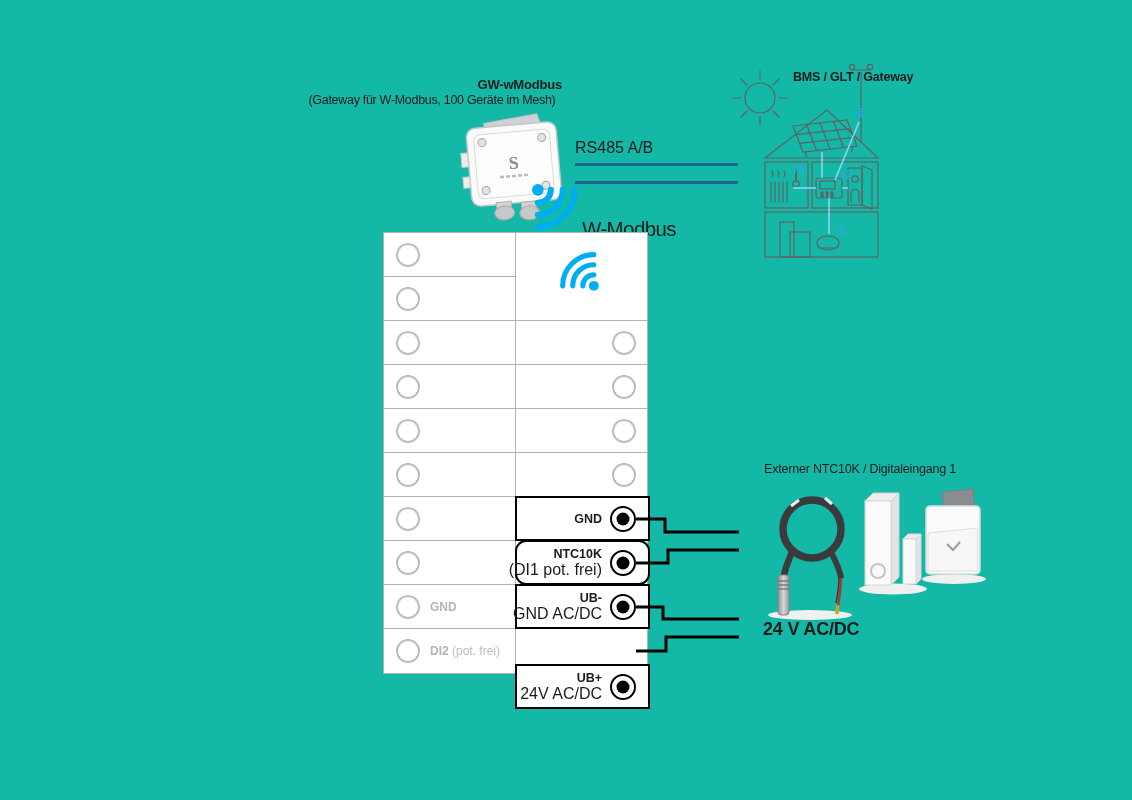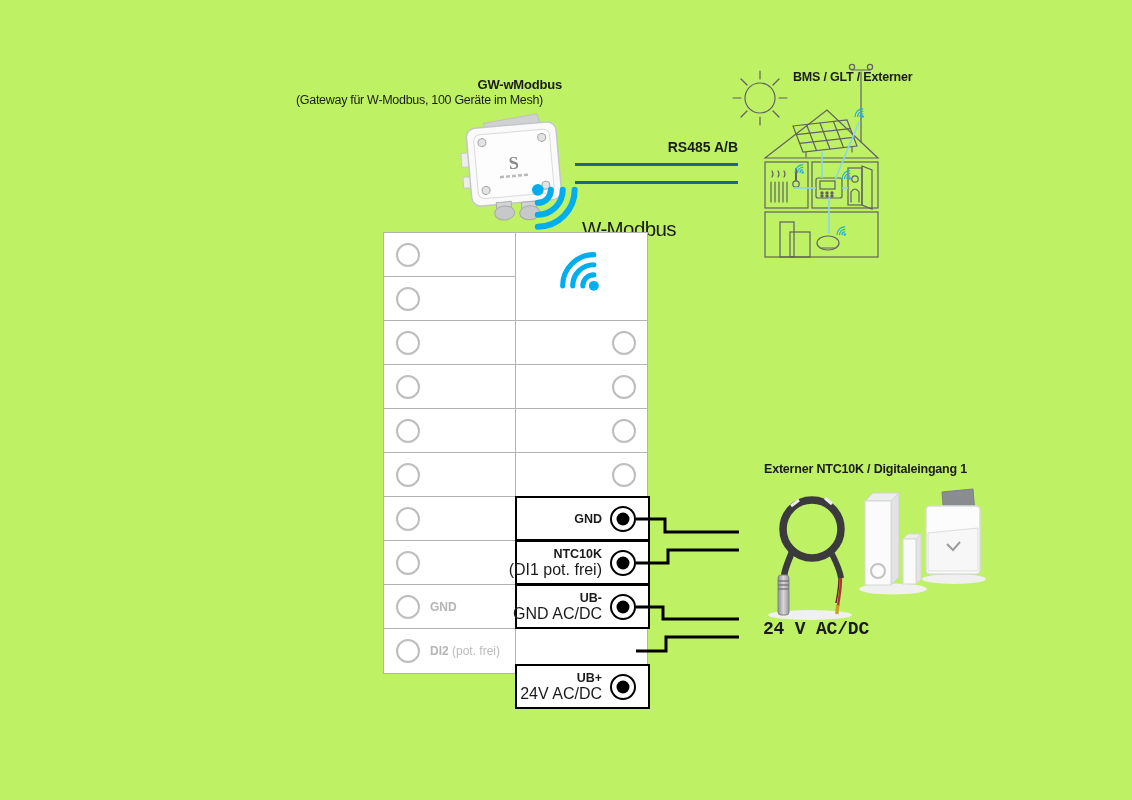--- a/index.html
+++ b/index.html
@@ -1,47 +1,47 @@
 <!DOCTYPE html>
 <html><head>
 <meta charset="utf-8">
 <style>
   html,body{margin:0;padding:0;background:#fff;}
-  #stage{position:relative;width:1132px;height:800px;background:#bef264;overflow:hidden;
+  #stage{position:relative;width:1132px;height:800px;background:#14b8a6;overflow:hidden;
          font-family:"Liberation Sans",sans-serif;color:#1b1b1b;}
   .abs{position:absolute;}
   .b{font-weight:bold;}
   
   .h-title{left:300px;top:77px;width:262px;text-align:right;font-size:13px;font-weight:bold;letter-spacing:-0.2px;}
-  .h-sub{left:296px;top:93px;width:272px;text-align:left;font-size:12.5px;letter-spacing:-0.3px;}
+  .h-sub{left:296px;top:93px;width:272px;text-align:center;font-size:12.5px;letter-spacing:-0.3px;}
   .h-bms{left:793px;top:70px;font-size:12.5px;font-weight:bold;letter-spacing:-0.2px;}
-  .h-rs485{left:575px;top:139px;width:163px;text-align:right;font-size:14px;font-weight:bold;}
+  .h-rs485{left:575px;top:139px;width:163px;text-align:left;font-size:16px;font-weight:normal;}
   .h-wmodbus{left:582px;top:217px;font-size:20.5px;font-weight:normal;letter-spacing:-0.6px;}
-  .h-ext{left:764px;top:462px;font-size:12.5px;font-weight:bold;letter-spacing:-0.2px;}
-  .h-pwr{left:763px;top:619px;font-size:18px;font-weight:bold;letter-spacing:-0.2px;font-family:Liberation Mono, monospace;}
+  .h-ext{left:764px;top:462px;font-size:12.5px;font-weight:normal;letter-spacing:-0.2px;}
+  .h-pwr{left:763px;top:619px;font-size:18px;font-weight:bold;letter-spacing:-0.2px;}
   
   .busline{height:3px;background:#1F6391;width:163px;left:575px;}
   
   .wf-path{fill:none;stroke:currentColor;stroke-width:2.8;stroke-linecap:round;}
   .wifi-device{left:527px;top:179px;width:52px;height:52px;color:#00AEEF;transform:rotate(90deg);}
   .wifi-table{position:absolute;left:43px;top:18px;width:44px;height:44px;color:#00AEEF;transform:scaleX(-1);}
   
   #tblock{left:383px;top:232px;width:265px;height:442px;border:1px solid #B3B3B3;box-sizing:border-box;background:#fff;}
   #tb-left{position:absolute;left:0;top:0;width:132px;height:440px;border-right:1px solid #B3B3B3;box-sizing:border-box;}
   .lrow{position:relative;height:44px;border-bottom:1px solid #B3B3B3;box-sizing:border-box;}
   .lrow:last-child{border-bottom:none;}
   #tb-right{position:absolute;left:132px;top:0;width:131px;height:440px;}
   .merged{position:relative;height:88px;border-bottom:1px solid #B3B3B3;box-sizing:border-box;}
   .rrow{position:relative;height:44px;border-bottom:1px solid #B3B3B3;box-sizing:border-box;}
   .circle{position:absolute;top:10px;width:20px;height:20px;border:2px solid #BDBDBD;border-radius:50%;background:#fff;box-sizing:content-box;}
   .c-left{left:12px;} .c-right{left:96px;}
   .graylbl{position:absolute;left:46px;top:50%;transform:translateY(-50%);color:#BCBCBC;font-size:12px;white-space:nowrap;}
   .graylbl .b{color:#B5B5B5;}
   .bcell{position:absolute;left:-1px;width:135px;height:45px;border:2px solid #000;box-sizing:border-box;background:#fff;}
-  .bc1{top:263px;} .bc2{top:307px;} .bc3{top:351px;} .bc4{top:395px;margin-top:36px;}
+  .bc1{top:263px;} .bc2{top:307px;border-radius:11px;} .bc3{top:351px;} .bc4{top:395px;margin-top:36px;}
   .cell-text{position:absolute;right:46px;top:50%;transform:translateY(-50%);text-align:right;line-height:1.15;white-space:nowrap;}
   .cell-text .l1{font-size:12.5px;font-weight:bold;}
   .cell-text .l2{font-size:16px;}
   .term{position:absolute;right:12px;top:50%;transform:translateY(-50%);width:22px;height:22px;border:2px solid #000;border-radius:50%;background:#fff;}
   .term-dot{position:absolute;left:50%;top:50%;transform:translate(-50%,-50%);width:13px;height:13px;background:#000;border-radius:50%;}
 </style>
 </head>
 <body>
 
 <div id="stage">
@@ -52,21 +52,21 @@
         <path class="wf-path" d="M5 13 A6 6 0 0 1 11 19"></path>
         <path class="wf-path" d="M5 7.5 A11.5 11.5 0 0 1 16.5 19"></path>
         <path class="wf-path" d="M5 2 A17 17 0 0 1 22 19"></path>
         <circle cx="5" cy="19" r="2.7" fill="currentColor"></circle>
       </g>
     </defs>
   </svg>
 
   <div class="abs h-title">GW-wModbus</div>
   <div class="abs h-sub">(Gateway für W-Modbus, 100 Geräte im Mesh)</div>
-  <div class="abs h-bms">BMS / GLT / Externer</div>
+  <div class="abs h-bms">BMS / GLT / Gateway</div>
   <div class="abs h-rs485">RS485 A/B</div>
   <div class="abs h-wmodbus">W-Modbus</div>
   <div class="abs h-ext">Externer NTC10K / Digitaleingang 1</div>
   <div class="abs h-pwr">24 V AC/DC</div>
 
   <div class="abs busline" style="top:163px;"></div>
   <div class="abs busline" style="top:181px;"></div>
 
   <svg class="abs" style="left:455px;top:113px;" width="120" height="115" viewBox="0 0 120 115">
     <g transform="rotate(-5 58 52)">

